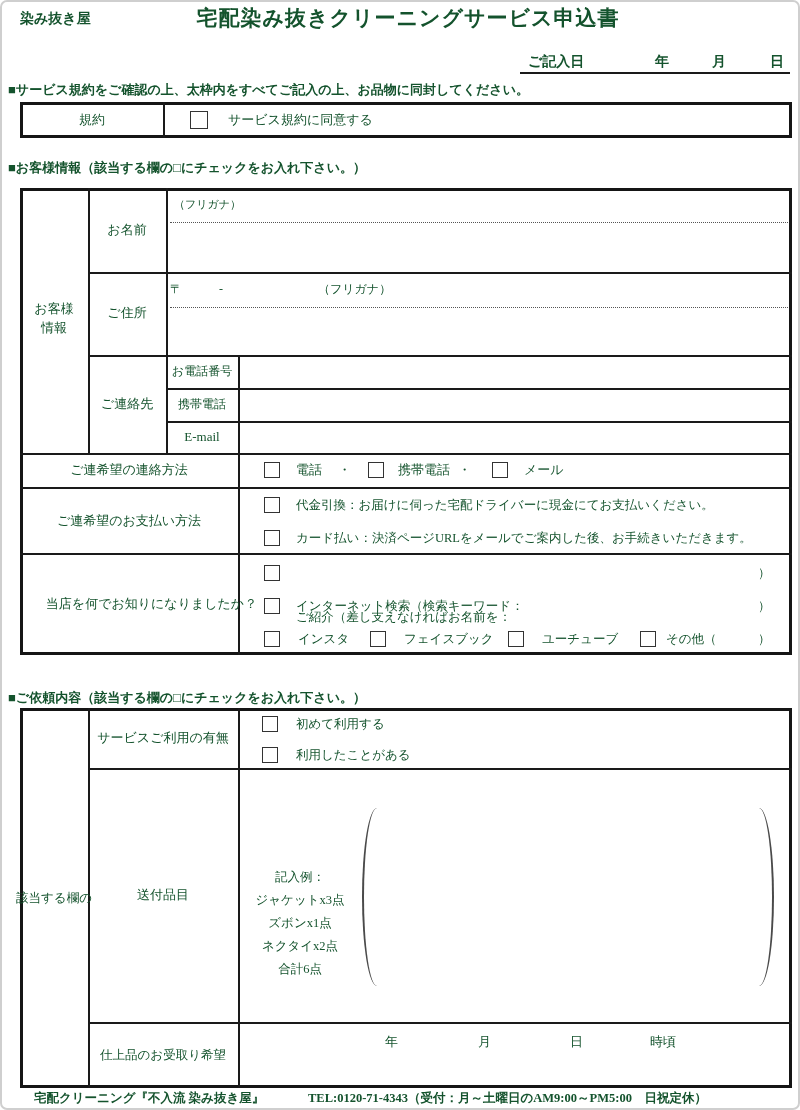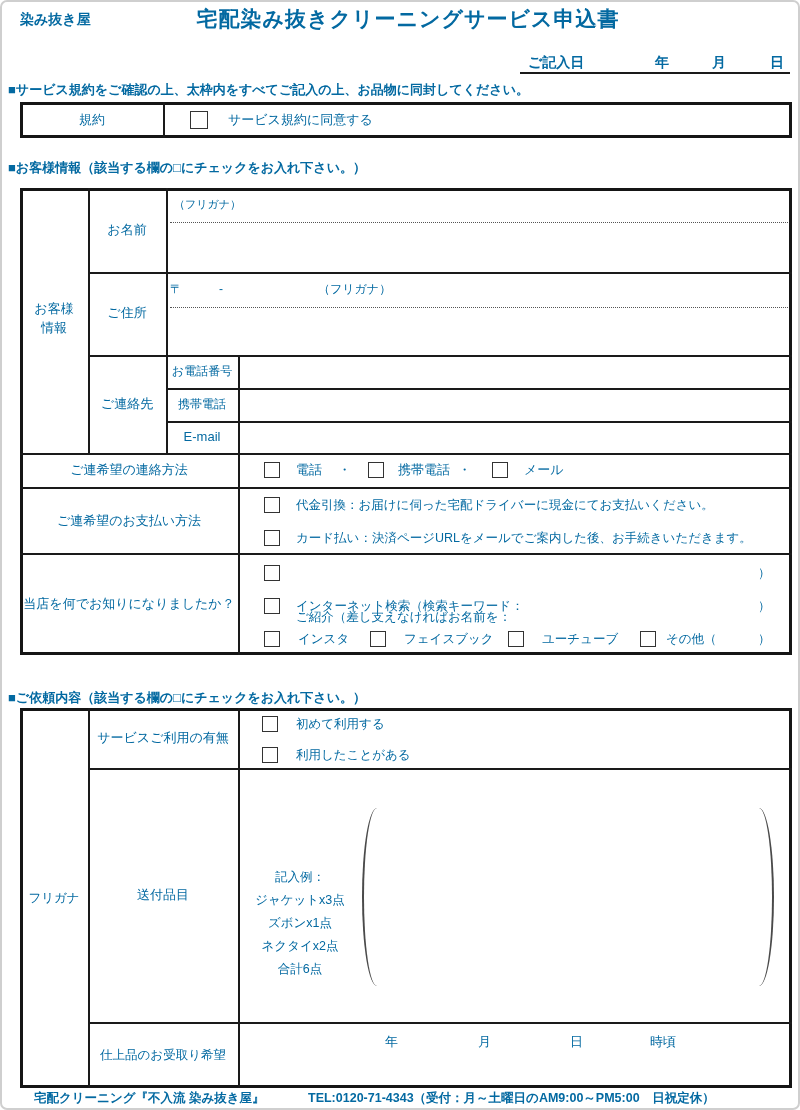--- a/index.html
+++ b/index.html
@@ -1,18 +1,18 @@
 <!DOCTYPE html>
 <html><head>
 <meta charset="utf-8">
 <style>
   html,body{margin:0;padding:0;background:#e9e9e9;}
   #page{
     position:relative;width:800px;height:1110px;background:#ffffff;
-    font-family:Liberation Sans, sans-serif;color:#0369a1;
+    font-family:Liberation Serif, serif;color:#14532d;
     overflow:hidden;margin:0 auto;
   }
   .frame{position:absolute;inset:0;border:2px solid #cfcfcf;border-radius:7px;pointer-events:none;}
   .t{position:absolute;white-space:nowrap;transform:translateY(-50%);line-height:1.2;}
   .tc{position:absolute;white-space:nowrap;transform:translate(-50%,-50%);line-height:1.2;}
   .b{font-weight:bold;}
   .sb{font-weight:600;}
   .hl{position:absolute;background:#1a1a1a;height:1.5px;}
   .hl2{position:absolute;background:#1a1a1a;height:2px;}
   .vl{position:absolute;background:#1a1a1a;width:1.5px;}
@@ -98,21 +98,21 @@
   <div class="t f13" style="left:458px;top:470px;">・</div>
   <div class="cb" style="left:492px;top:462px;"></div>
   <div class="t f13" style="left:524px;top:470px;">メール</div>
 
   <div class="tc f13" style="left:129px;top:521px;">ご連希望のお支払い方法</div>
   <div class="cb" style="left:264px;top:497px;"></div>
   <div class="t f125" style="left:296px;top:505px;">代金引換：お届けに伺った宅配ドライバーに現金にてお支払いください。</div>
   <div class="cb" style="left:264px;top:530px;"></div>
   <div class="t f125" style="left:296px;top:538px;">カード払い：決済ページURLをメールでご案内した後、お手続きいただきます。</div>
 
-  <div class="tc" style="left:129px;top:604px;font-size:13px;">当店を何でお知りになりましたか？</div>
+  <div class="tc" style="left:129px;top:604px;font-size:13px;padding-left:45px;">当店を何でお知りになりましたか？</div>
   <div class="cb" style="left:264px;top:565px;"></div>
   <div class="t f125" style="left:296px;top:573px;margin-top:44px;">ご紹介（差し支えなければお名前を：</div>
   <div class="t f125" style="left:758px;top:573px;">）</div>
   <div class="field" style="left:510px;top:563px;width:245px;height:20px;"></div>
   <div class="cb" style="left:264px;top:598px;"></div>
   <div class="t f125" style="left:296px;top:606px;">インターネット検索（検索キーワード：</div>
   <div class="t f125" style="left:758px;top:606px;">）</div>
   <div class="field" style="left:530px;top:596px;width:225px;height:20px;"></div>
   <div class="cb" style="left:264px;top:631px;"></div>
   <div class="t f125" style="left:298px;top:639px;">インスタ</div>
@@ -125,21 +125,21 @@
   <div class="t f125" style="left:758px;top:639px;">）</div>
   <div class="field" style="left:716px;top:629px;width:40px;height:20px;"></div>
 
   <div class="t b f13" style="left:8px;top:698px;">■ご依頼内容（該当する欄の□にチェックをお入れ下さい。）</div>
   <div class="tbox" style="left:20px;top:708px;width:772px;height:380px;"></div>
   <div class="vl" style="left:88px;top:708px;height:380px;"></div>
   <div class="vl" style="left:238px;top:708px;height:380px;"></div>
   <div class="hl" style="left:88px;top:768px;width:704px;"></div>
   <div class="hl" style="left:88px;top:1022px;width:704px;"></div>
 
-  <div class="tc" style="left:54px;top:898px;font-size:12.5px;">フリガナ</div>
+  <div class="tc" style="left:54px;top:898px;font-size:12.5px;">該当する欄の</div>
 
   <div class="tc f13" style="left:163px;top:738px;">サービスご利用の有無</div>
   <div class="cb" style="left:262px;top:716px;"></div>
   <div class="t f125" style="left:296px;top:724px;">初めて利用する</div>
   <div class="cb" style="left:262px;top:747px;"></div>
   <div class="t f125" style="left:296px;top:755px;">利用したことがある</div>
 
   <div class="tc f13" style="left:163px;top:895px;">送付品目</div>
   <div style="position:absolute;left:240px;top:866px;width:120px;">
     <div class="ex-line">記入例：</div>

